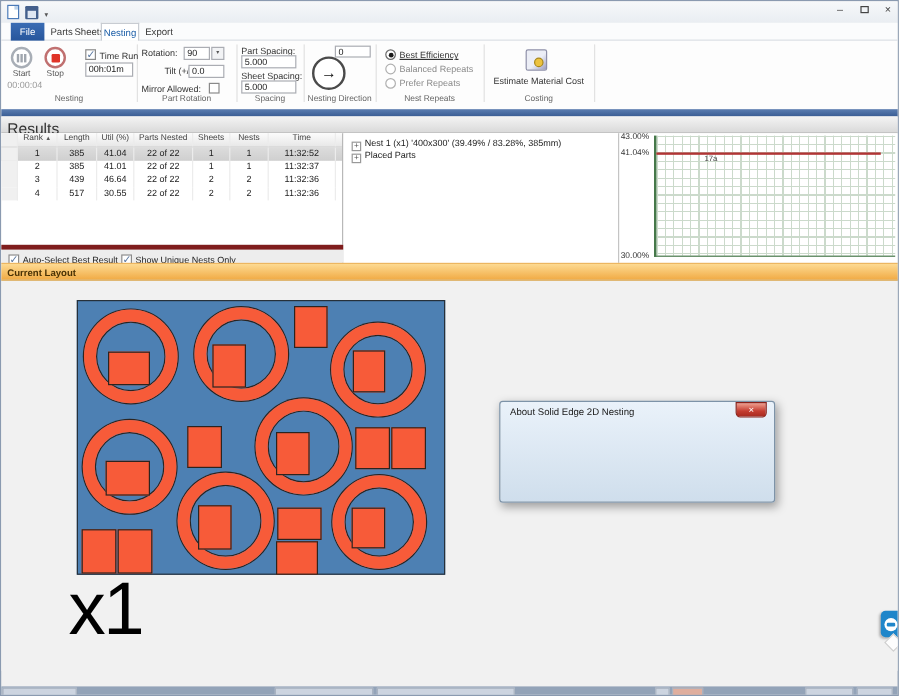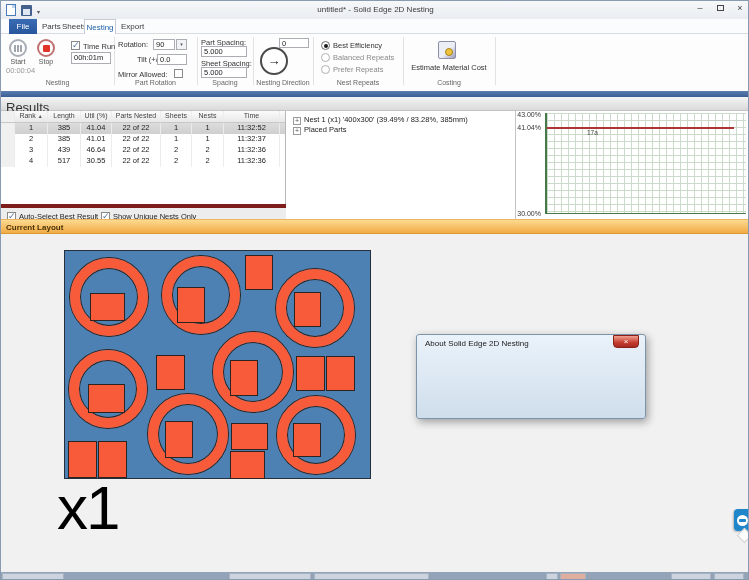--- a/index.html
+++ b/index.html
@@ -108,21 +108,20 @@
 </style>
 </head>
 <body>
 
 <div class="window">
 
   <div class="titlebar">
     <span class="newdoc-icon"></span>
     <span class="save-icon"></span>
     <span class="qat-arrow">▾</span>
-    <div class="win-title">untitled* - Solid Edge 2D Nesting</div>
     <div class="winbtn" style="right:42px;">–</div>
     <div class="winbtn" style="right:22px;"><span class="maxglyph"></span></div>
     <div class="winbtn" style="right:2px;">×</div>
   </div>
 
   <div class="tabrow">
     <div class="ribbon-caret">^</div>
     <div class="help-icon">?</div>
   </div>
   <div class="file-tab">File</div>
@@ -170,21 +169,21 @@
     <div class="rbox" style="left:200px; top:12px; width:46px; height:11px;">5.000</div>
     <div class="rlabel" style="left:200px; top:25px;">Sheet Spacing:</div>
     <div class="rbox" style="left:200px; top:33px; width:46px; height:11px;">5.000</div>
     <div class="grp-label" style="left:196px; width:56px;">Spacing</div>
 
     <div class="rbox" style="left:278px; top:4px; width:30px; height:10px;">0</div>
     <div class="dir-circle">→</div>
     <div class="grp-label" style="left:252px; width:60px;">Nesting Direction</div>
 
     <div class="radio sel" style="left:320px; top:7px;"></div>
-    <div class="rlabel" style="left:332px; top:7px;">Best Efficiency</div>
+    <div class="rlabel" style="left:332px; top:7px;text-decoration:underline;">Best Efficiency</div>
     <div class="radio dis" style="left:320px; top:19px;"></div>
     <div class="rlabel" style="left:332px; top:19px; color:#8a8a8a;">Balanced Repeats</div>
     <div class="radio dis" style="left:320px; top:31px;"></div>
     <div class="rlabel" style="left:332px; top:31px; color:#8a8a8a;">Prefer Repeats</div>
     <div class="grp-label" style="left:312px; width:90px;">Nest Repeats</div>
 
     <div class="cost-icon">
       <span class="coin"></span>
     </div>
     <div class="rlabel" style="left:402px; top:29px; width:92px; text-align:center;">Estimate Material Cost</div>

